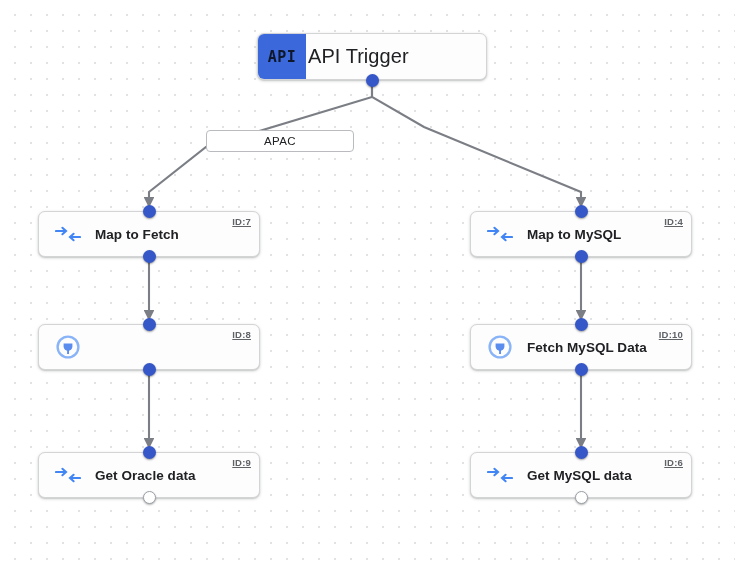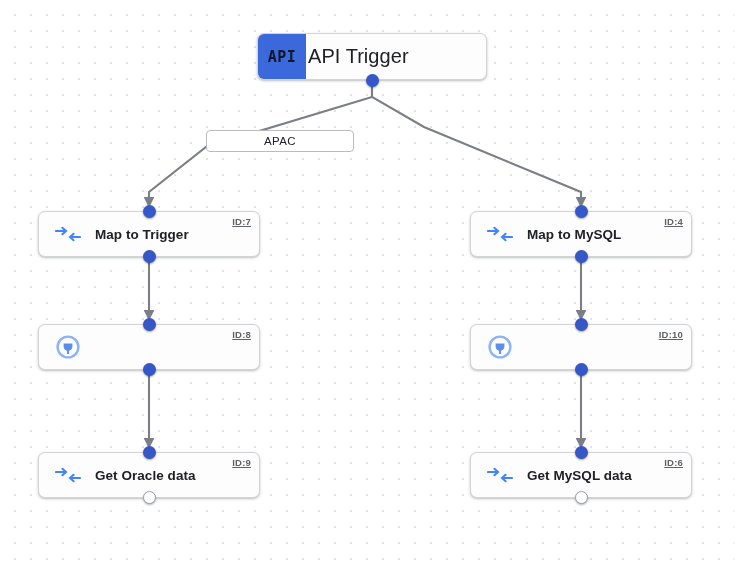--- a/index.html
+++ b/index.html
@@ -193,21 +193,21 @@
     <div class="node-icon">
       <svg width="26" height="16" viewBox="0 0 26 16" xmlns="http://www.w3.org/2000/svg">
         <g stroke="#4285f4" stroke-width="2.1" fill="none" stroke-linecap="round">
           <line x1="1" y1="5" x2="10" y2="5"></line>
           <polyline points="7.4,1.8 11,5 7.4,8.2"></polyline>
           <line x1="25" y1="11" x2="16" y2="11"></line>
           <polyline points="18.6,7.8 15,11 18.6,14.2"></polyline>
         </g>
       </svg>
     </div>
-    <div class="node-label">Map to Trigger</div>
+    <div class="node-label">Map to Fetch</div>
     <div class="node-id">ID:7</div>
   </div>
   <div class="port port-filled" style="left:143px; top:205px;"></div>
   <div class="port port-filled" style="left:143px; top:250px;"></div>
 
   <div class="node node-std" style="left:38px; top:324px;">
     <div class="node-icon">
       <svg width="24" height="24" viewBox="0 0 24 24" xmlns="http://www.w3.org/2000/svg">
         <circle cx="12" cy="12" r="10.4" fill="none" stroke="#8ab4f8" stroke-width="2.4"></circle>
         <path d="M 7.6 8.6 L 7.6 11.4 A 4.4 4.4 0 0 0 16.4 11.4 L 16.4 8.6 Z" fill="#5b8def"></path>
@@ -254,20 +254,21 @@
   <div class="port port-filled" style="left:575px; top:250px;"></div>
 
   <div class="node node-std" style="left:470px; top:324px;">
     <div class="node-icon">
       <svg width="24" height="24" viewBox="0 0 24 24" xmlns="http://www.w3.org/2000/svg">
         <circle cx="12" cy="12" r="10.4" fill="none" stroke="#8ab4f8" stroke-width="2.4"></circle>
         <path d="M 7.6 8.6 L 7.6 11.4 A 4.4 4.4 0 0 0 16.4 11.4 L 16.4 8.6 Z" fill="#5b8def"></path>
         <rect x="11.1" y="14.6" width="1.9" height="4.4" fill="#5b8def"></rect>
       </svg>
     </div>
+    <div class="node-label">Fetch MySQL Data</div>
     <div class="node-id">ID:10</div>
   </div>
   <div class="port port-filled" style="left:575px; top:318px;"></div>
   <div class="port port-filled" style="left:575px; top:363px;"></div>
 
   <div class="node node-std" style="left:470px; top:452px;">
     <div class="node-icon">
       <svg width="26" height="16" viewBox="0 0 26 16" xmlns="http://www.w3.org/2000/svg">
         <g stroke="#4285f4" stroke-width="2.1" fill="none" stroke-linecap="round">
           <line x1="1" y1="5" x2="10" y2="5"></line>

